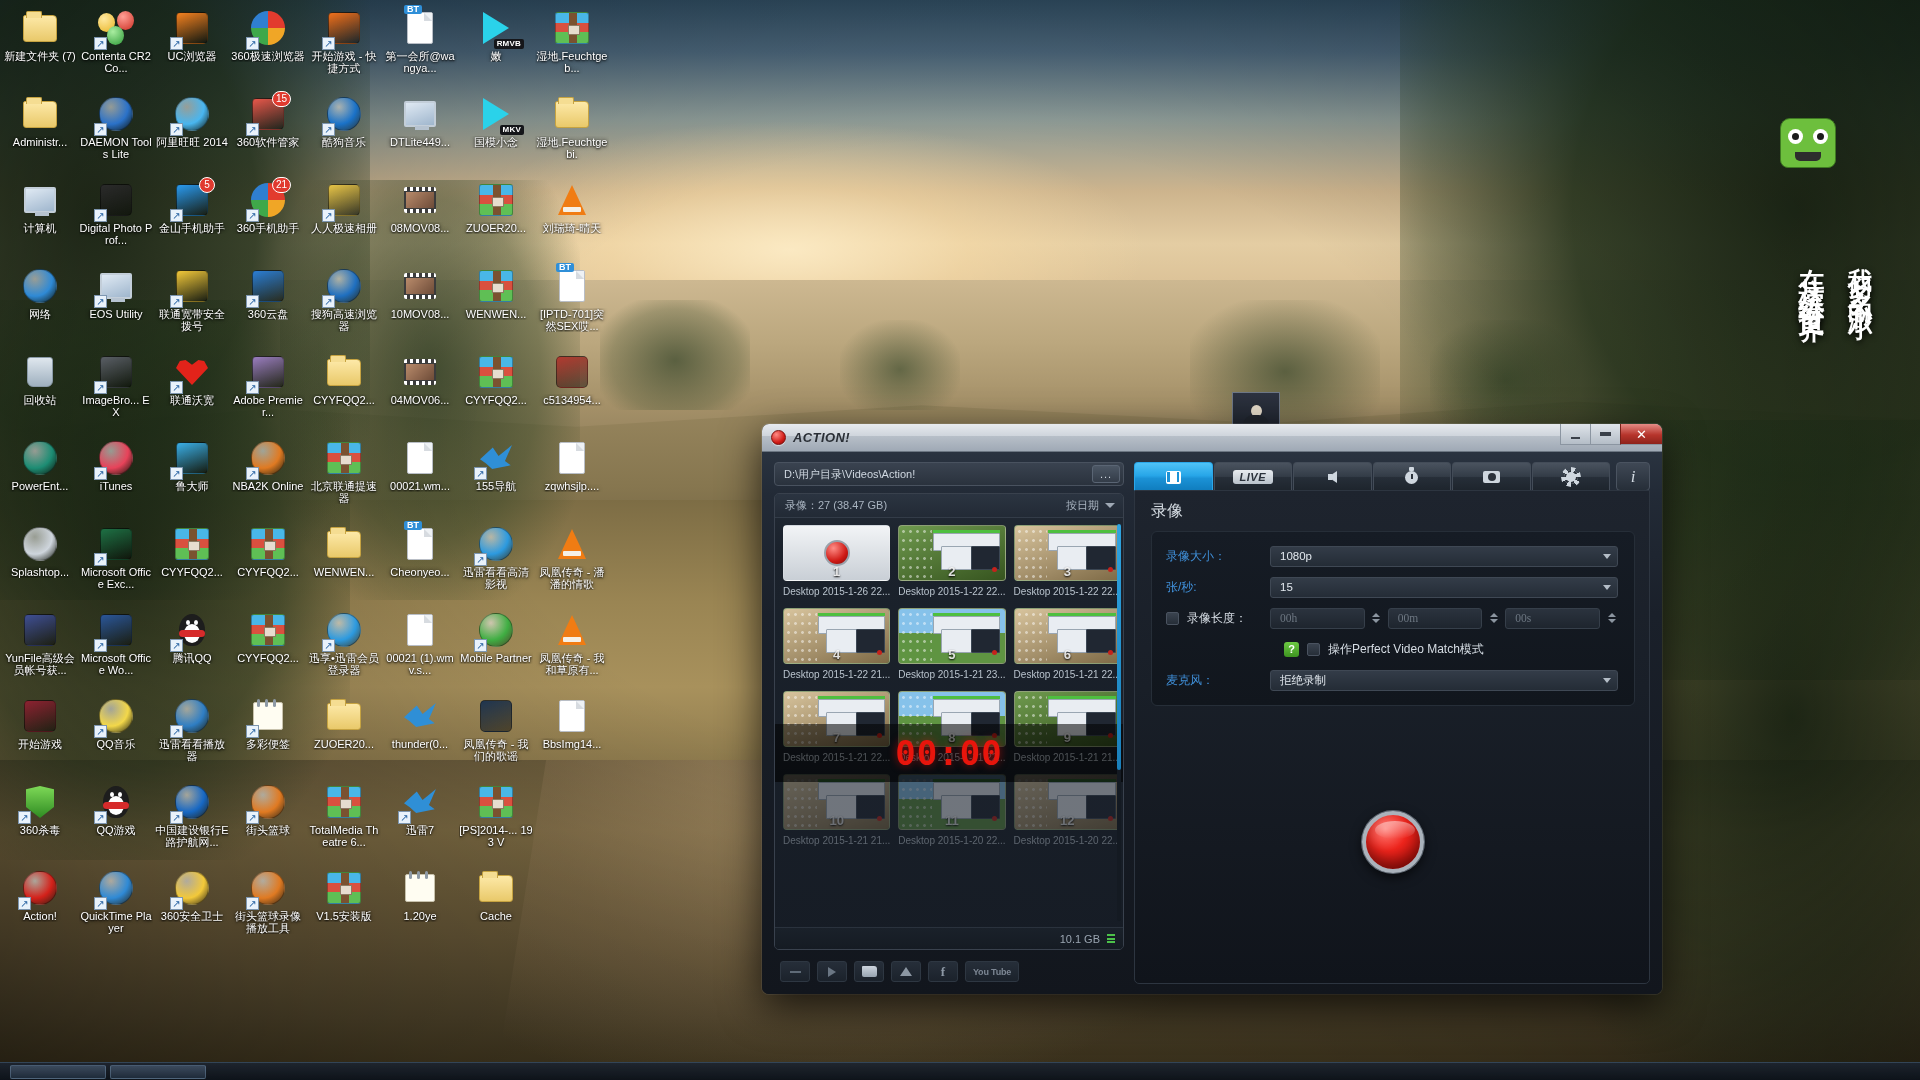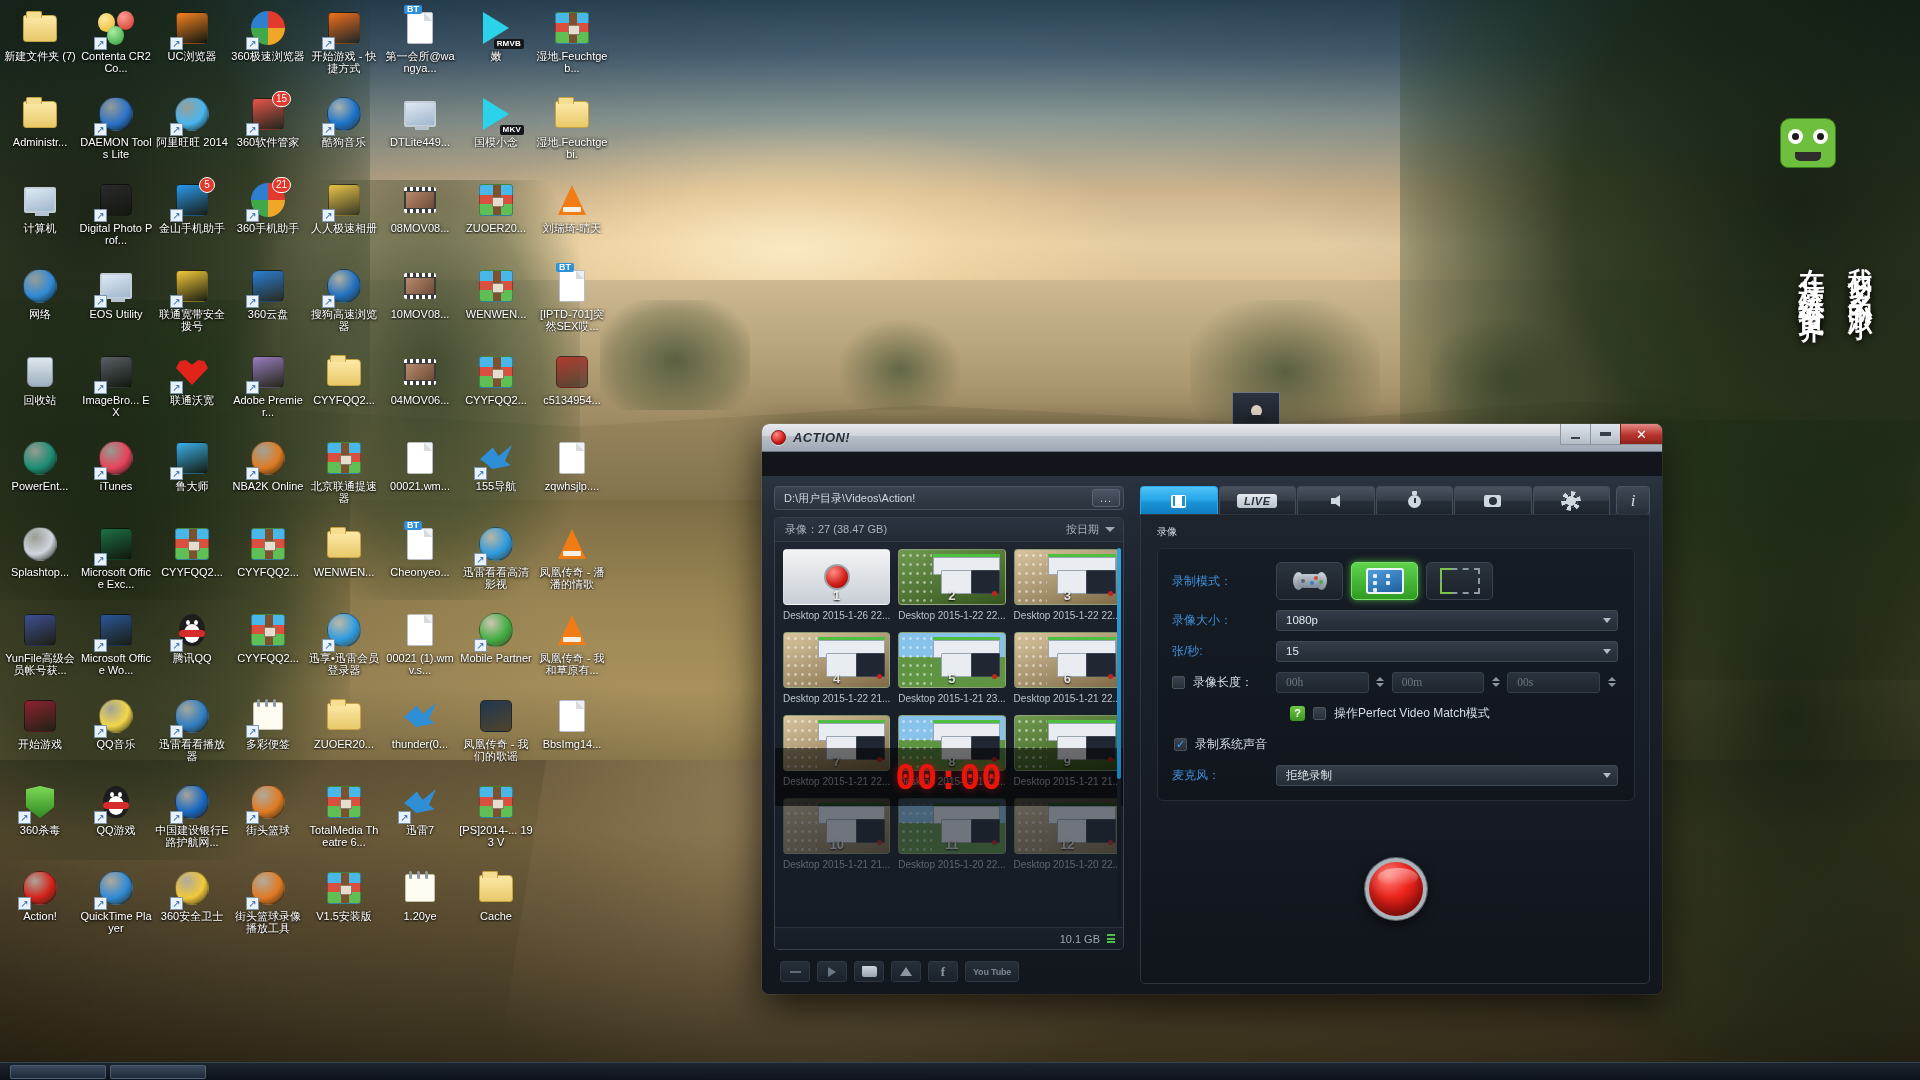--- a/index.html
+++ b/index.html
@@ -222,21 +222,21 @@
   .winbtn .max-glyph { width:11px; height:4px; background:#3a4049; }
   .winbtn.close {
     width:42px;
     background:linear-gradient(180deg,#e58b85,#b6342b 55%, #8e221b);
     color:#fff; font-weight:bold; font-size:13px; border-left:1px solid #7b2019;
   }
 
   #win-body {
     position:absolute; top:28px; left:0; right:0; bottom:0;
     background:linear-gradient(180deg,#2a3340 0%, #222a36 8%, #1a202a 30%, #12161d 100%);
-    display:flex; padding:10px 12px 10px 12px; gap:16px;margin-top:24px;
+    display:flex; padding:10px 12px 10px 12px; gap:10px;
   }
 
   
   #left-panel { width:350px; display:flex; flex-direction:column; }
   #path-bar {
     height:24px; border-radius:4px;
     background:linear-gradient(180deg,#3a4350,#2a323d);
     border:1px solid #49525f;
     display:flex; align-items:center; padding:0 3px 0 9px;
     position:relative;
@@ -379,21 +379,21 @@
     color:#d3dae2; font-style:italic; font-family:"Liberation Serif",serif; font-size:17px; cursor:pointer;
   }
 
   #settings-body {
     flex:1; margin-top:-1px;
     background:linear-gradient(180deg,#1e242e 0%, #191f28 40%, #10141b 100%);
     border:1px solid #2d3540; border-radius:0 0 5px 5px;
     padding:10px 14px 0 16px; position:relative;
     display:flex; flex-direction:column;
   }
-  .sec-title { font-size:10px; color:#d6dde4; margin-bottom:9px; }
+  .sec-title { font-size:16px; color:#d6dde4; margin-bottom:9px; }
   #hotkey-row { display:flex; align-items:center; gap:13px; margin-bottom:11px; }
   .key-cap {
     width:32px;height:28px;border-radius:5px;
     background:linear-gradient(180deg,#f4f6f8,#c9d0d8);
     border:2px solid #5b6673;
     display:flex;align-items:center;justify-content:center;
     font-size:12px; font-weight:bold; color:#2c333c;
     box-shadow:0 1px 2px rgba(0,0,0,.6);
   }
   #hotkey-row .htext { font-size:12px; color:#d6dde4; }
@@ -1354,50 +1354,20 @@
         <div id="info-btn">i</div>
       </div>
 
       <div id="settings-body">
 
         <div class="sec-title">录像</div>
 
 
         <div id="settings-card">
 
-          <div class="srow" id="mode-row">
-            <div class="slabel">录制模式：</div>
-            <div class="sval">
-              <div id="mode-btns">
-                <div class="mode-btn">
-                  <span class="pad">
-                    <i class="pgrip l"></i>
-                      <i class="pgrip r"></i>
-                      <i class="pbody"></i>
-                    <i class="pdot" style="left:8px;top:8px;background:#5c6670;"></i>
-                    <i class="pdot" style="right:9px;top:5px;background:#d04b3f;"></i>
-                    <i class="pdot" style="right:4px;top:9px;background:#4aa84a;"></i>
-                    <i class="pdot" style="right:13px;top:10px;background:#3a7fc4;"></i>
-                  </span>
-                </div>
-                <div class="mode-btn sel">
-                  <span class="scr">
-                    <i class="si" style="left:5px;top:4px;"></i>
-                      <i class="si" style="left:5px;top:11px;"></i>
-                    <i class="si" style="left:5px;top:18px;"></i>
-                      <i class="si" style="left:18px;top:4px;"></i>
-                    <i class="si" style="left:18px;top:11px;"></i>
-                  </span>
-                </div>
-                <div class="mode-btn">
-                  <span class="region"></span>
-                </div>
-              </div>
-            </div>
-          </div>
 
 
           <div class="srow">
             <div class="slabel">录像大小：</div>
             <div class="sval">
               <div class="combo">
                 <span class="cv">1080p</span>
                 <span class="cc"></span>
               </div>
             </div>
@@ -1438,24 +1408,20 @@
               </div>
             </div>
           </div>
 
           <div class="srow" id="pvm-row">
             <span class="help-badge">?</span>
             <span class="chk"></span>
             <span class="clabel">操作Perfect Video Match模式</span>
           </div>
 
-          <div class="srow" style="padding-left:2px;">
-            <span class="chk on"></span>
-            <span class="clabel">录制系统声音</span>
-          </div>
 
 
           <div class="srow">
             <div class="slabel">麦克风：</div>
             <div class="sval">
               <div class="combo">
                 <span class="cv">拒绝录制</span>
                 <span class="cc"></span>
               </div>
             </div>

